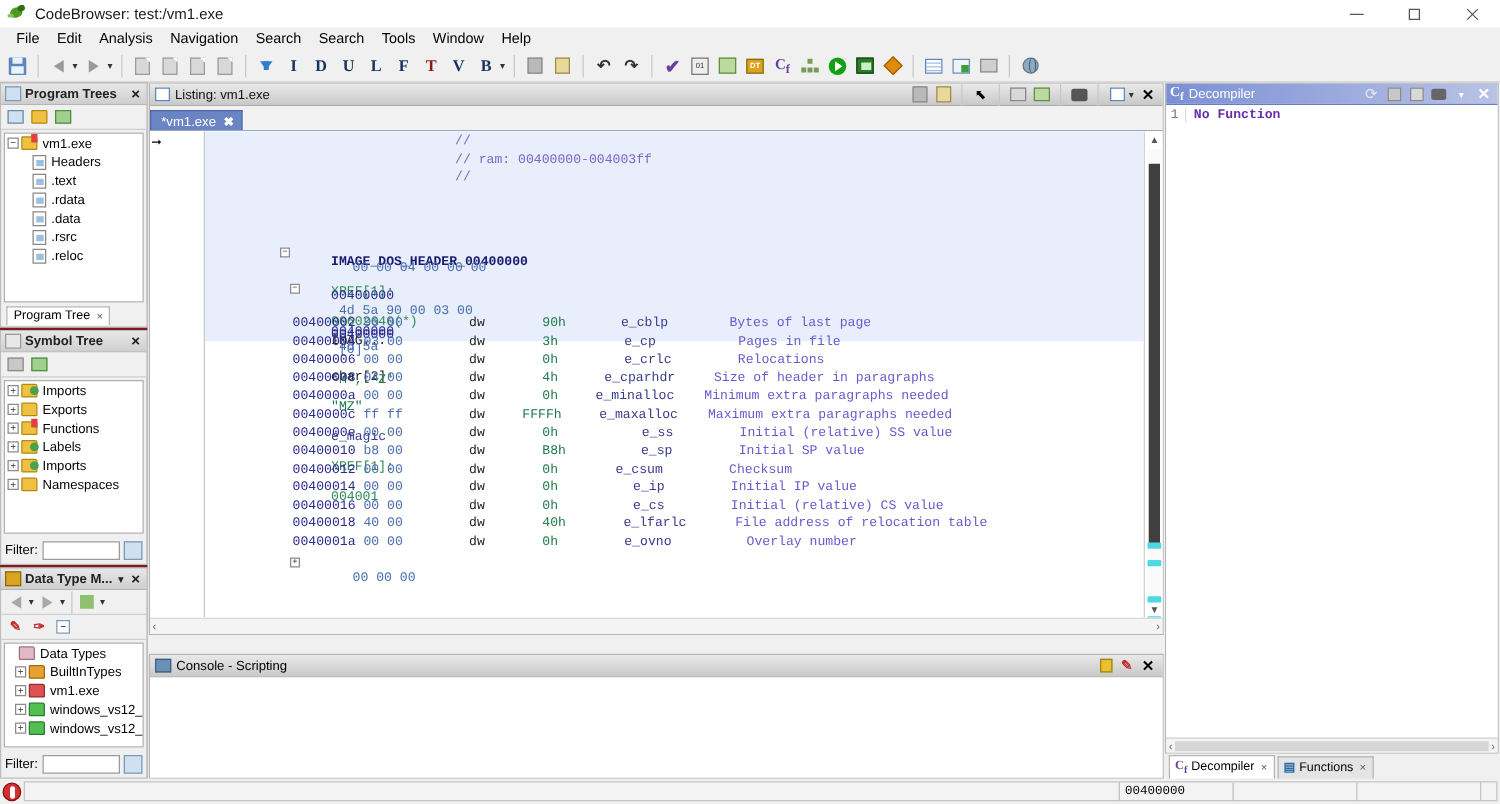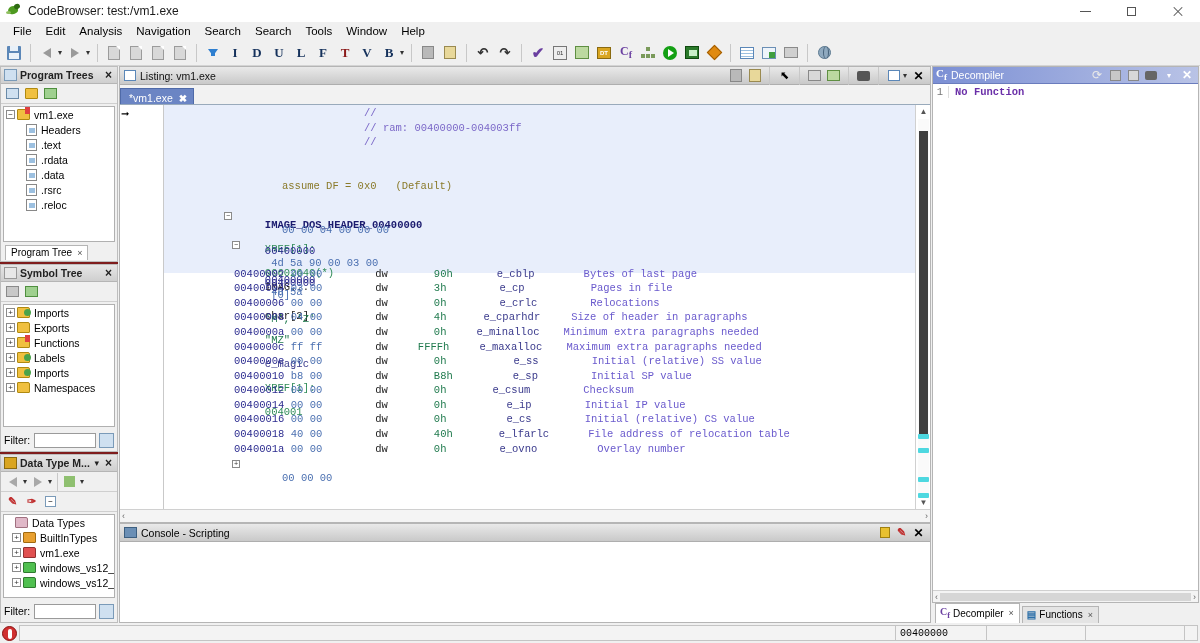--- a/index.html
+++ b/index.html
@@ -138,21 +138,21 @@
   .plusbox { position:absolute; width:8px;height:8px;border:1px solid #8a8a8a;background:#fff;font-size:7px;line-height:6px;text-align:center;color:#333; }
 
   .vsb { width:15px; flex:0 0 15px; background:#fff; border-left:1px solid #d0d0d0; position:relative; }
   .vsb .track { position:absolute; left:2px; top:14px; bottom:14px; width:11px; background:#fafafa; }
   .vsb .thumb { position:absolute; left:3px; top:16px; width:9px; height:300px; background:#3f3f3f; }
   .vsb .ar { position:absolute; left:3px; width:9px; height:9px; color:#555; font-size:8px; text-align:center; line-height:9px; }
   .mk { position:absolute; left:2px; width:11px; height:5px; background:#4ed8e0; border-radius:1px; }
   .hsb { height:13px; flex:0 0 13px; background:#f4f4f4; border-top:1px solid #d0d0d0; display:flex; align-items:center; justify-content:space-between; padding:0 2px; }
   .hsb span { font-size:9px; color:#666; }
 
-  .console { height:100px; flex:0 0 100px; display:flex; flex-direction:column; border:1px solid #b5b5b5; margin-top:0; background:#fff; }
+  .console { height:100px; flex:0 0 100px; display:flex; flex-direction:column; border:1px solid #b5b5b5; margin-top:15px; background:#fff; }
   .ch { height:18px; flex:0 0 18px; display:flex; align-items:center; padding:0 3px 0 4px;
         background:linear-gradient(to bottom,#e9e9e9,#c9c9c9); border-bottom:1px solid #aeaeae; }
   .ch .cico { width:13px;height:11px;background:#6b8fb5;border:1px solid #3d5f80;margin-right:4px;flex:0 0 13px; }
   .ch .ctitle { font-size:10.5px; flex:1; }
   .ch .cb { width:17px;height:16px;display:flex;align-items:center;justify-content:center; }
   .cbody { flex:1; background:#fff; }
 
   
   .right { width:268px; flex:0 0 268px; display:flex; flex-direction:column; padding-right:1px; }
   .dec-win { flex:1; display:flex; flex-direction:column; min-height:0; border:1px solid #b5b5b5; background:#fff; }
@@ -576,21 +576,20 @@
 
           <div class="code">
             <div class="sel-block" style="height:168px;"></div>
             <div style="position:relative;padding-top:2px;">
 
               <div class="ln"><span style="display:inline-block;width:200px;"></span><span class="c-cmt">//</span></div>
               <div class="ln"><span style="display:inline-block;width:200px;"></span><span class="c-cmt">// ram: 00400000-004003ff</span></div>
               <div class="ln"><span style="display:inline-block;width:200px;"></span><span class="c-cmt">//</span></div>
               <div class="ln">&nbsp;</div>
               <div class="ln">&nbsp;</div>
-              <div class="ln"><span style="display:inline-block;width:118px;"></span><span class="c-asm">assume DF = 0x0   (Default)</span></div>
               <div class="ln">
                 <span style="display:inline-block;width:200px;"></span>
                 <span class="c-lbl">IMAGE_DOS_HEADER_00400000</span>
                 <span style="display:inline-block;width:116px;"></span>
                 <span class="c-xref">XREF[1]:</span>
                 <span style="display:inline-block;width:20px;"></span>
                 <span class="c-xref">00602640(*)</span>
               </div>
               <div class="ln" style="padding-left:0;">
                 <span class="plusbox" style="left:60px;top:3px;">−</span>

